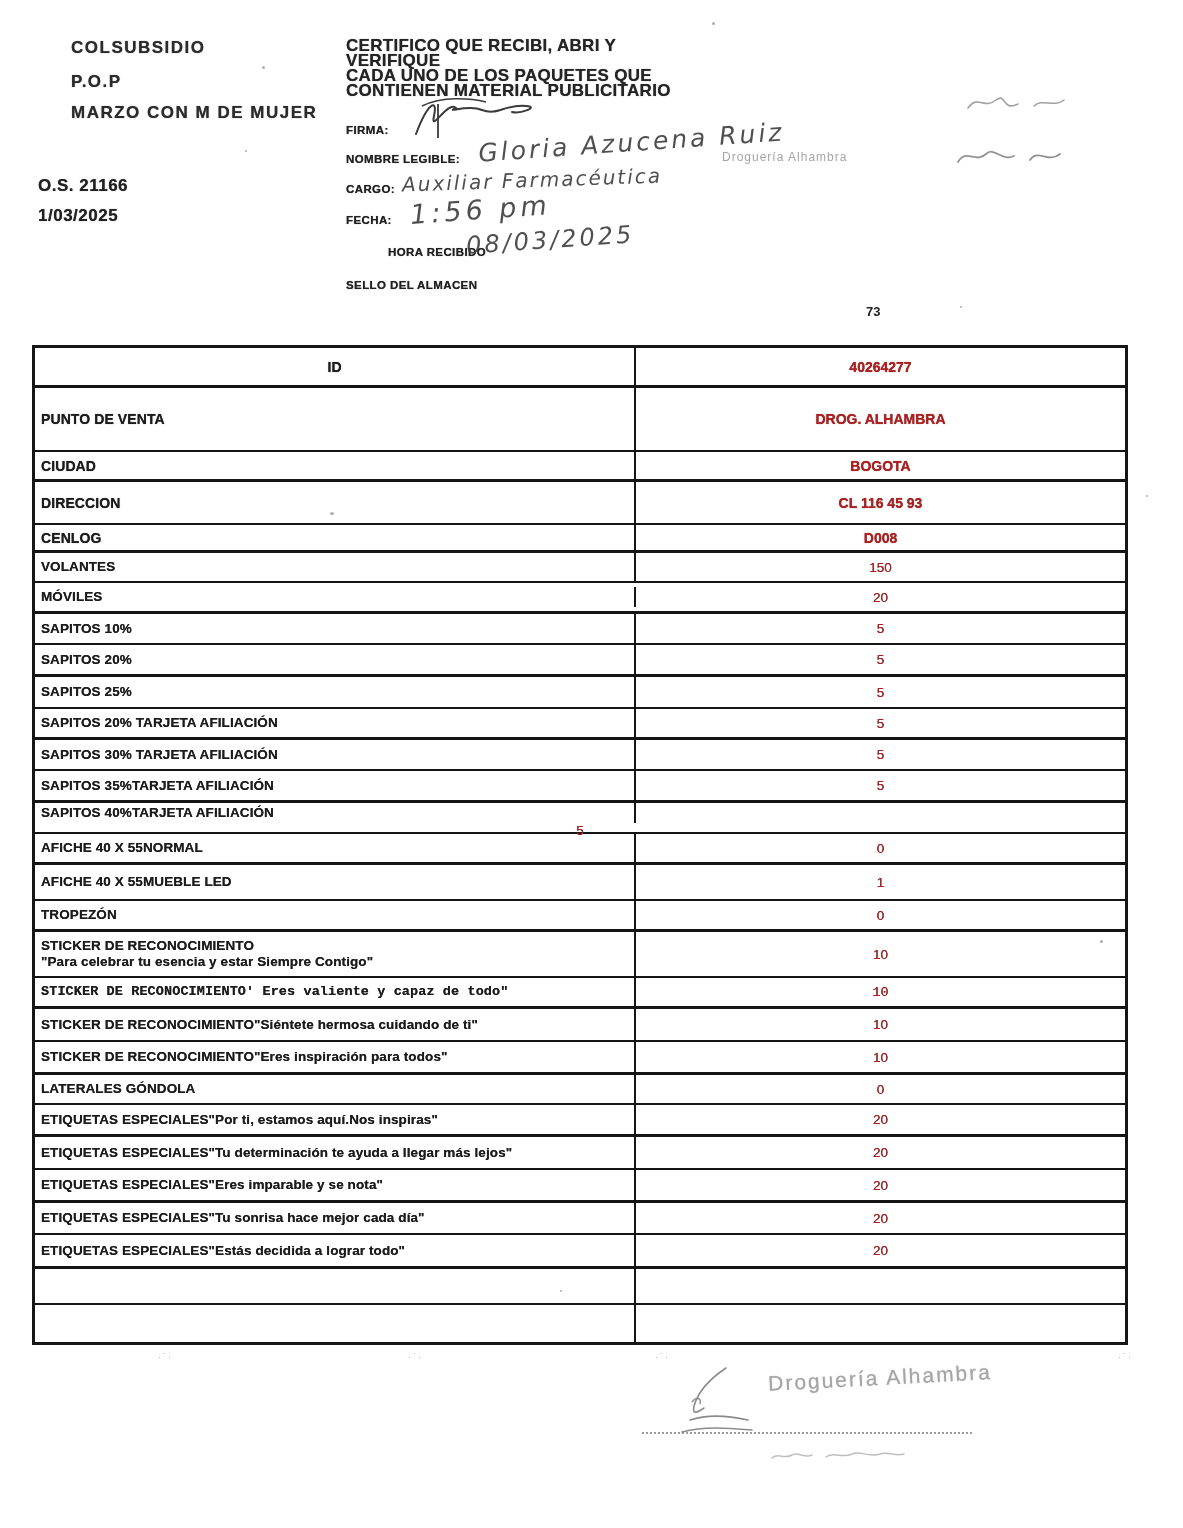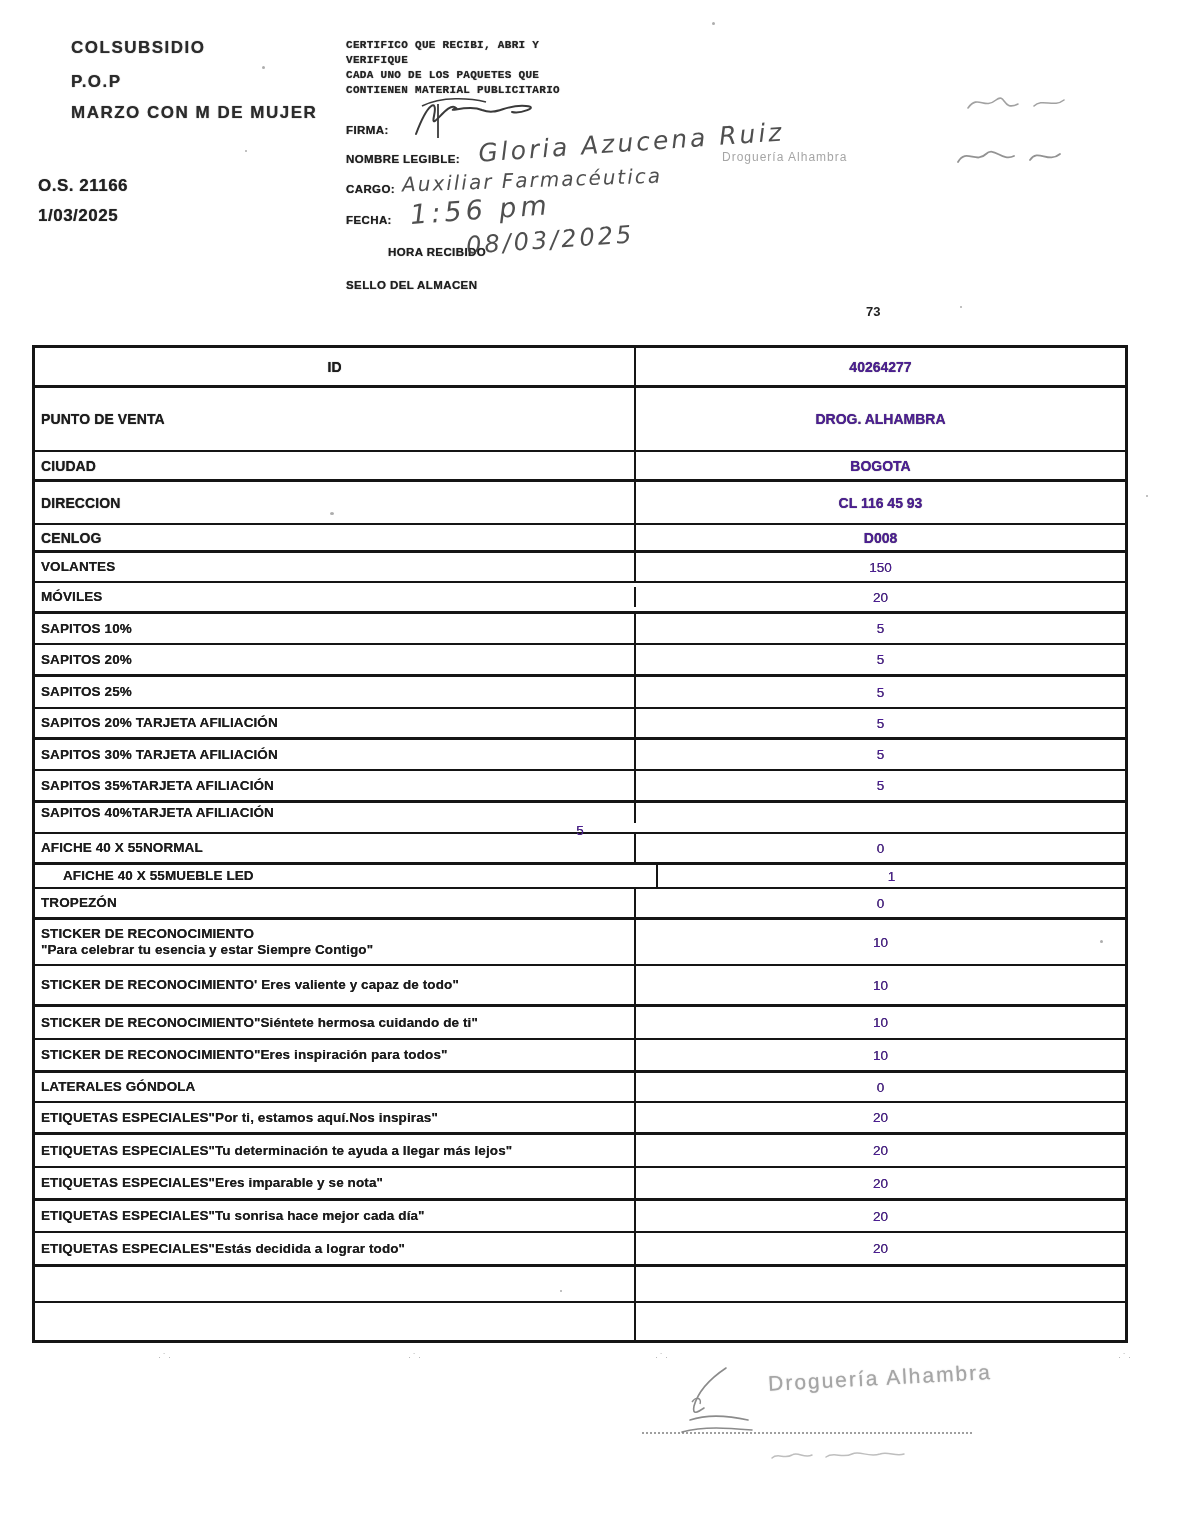--- a/index.html
+++ b/index.html
@@ -3,21 +3,21 @@
 <meta charset="utf-8">
 <style>
   html,body{margin:0;padding:0;}
   body{
     width:1183px;height:1528px;position:relative;background:#ffffff;
     font-family:"Liberation Sans",sans-serif;color:#1a1a1a;overflow:hidden;
   }
   .abs{position:absolute;}
   .brand-line{font-weight:700;font-size:17px;letter-spacing:1.5px;color:#2b2b2b;text-shadow:0 0 1px #555;}
   .os-line{font-weight:700;font-size:17px;letter-spacing:.5px;color:#222;text-shadow:0 0 .8px #444;}
-  .cert{font-weight:700;font-size:11px;line-height:15px;letter-spacing:.3px;color:#242424;text-shadow:0 0 .9px #555;font-family:Liberation Mono, monospace;}
+  .cert{font-weight:700;font-size:17px;line-height:15px;letter-spacing:.3px;color:#242424;text-shadow:0 0 .9px #555;}
   .field-label{font-weight:700;font-size:11.5px;letter-spacing:.4px;color:#202020;text-shadow:0 0 .8px #4a4a4a;white-space:nowrap;}
   .hand{font-family:"DejaVu Sans",sans-serif;font-style:italic;color:#3d3d3d;white-space:nowrap;opacity:.9;}
   .faint-stamp{color:#8f8f8f;opacity:.8;}
   .pagenum{font-weight:700;font-size:13px;color:#222;}
 
   
   .doc-table{
     position:absolute;left:32px;top:345px;width:1096px;
     border:3px solid #161616;box-sizing:border-box;background:#fff;
   }
@@ -25,21 +25,21 @@
   .trow:nth-child(odd){border-bottom-width:3px;}
   .trow:last-child{border-bottom:none;}
   .tcell-label{
     width:601px;box-sizing:border-box;border-right:2px solid #151515;
     display:flex;align-items:center;padding:2px 6px;
     font-size:13.5px;font-weight:600;letter-spacing:.1px;color:#1c1c1c;
     text-shadow:0 0 .5px #3a3a3a;white-space:pre-line;line-height:16px;
   }
   .tcell-value{
     flex:1;display:flex;align-items:center;justify-content:center;
-    font-size:13.5px;color:#4c1d95;text-shadow:0 0 .5px #3a3a3a;text-align:center;
+    font-size:13.5px;color:#b91c1c;text-shadow:0 0 .5px #3a3a3a;text-align:center;
   }
   .trow.center-label .tcell-label{justify-content:center;}
   .trow.strong .tcell-label,.trow.strong .tcell-value{font-weight:700;font-size:14px;text-shadow:0 0 .8px #333;}
   .speck{position:absolute;background:#6a6a6a;border-radius:50%;opacity:.55;}
   .tick{position:absolute;color:#8c8c8c;font-size:9px;letter-spacing:2px;opacity:.7;}
   svg{display:block;}
 </style>
 </head>
 <body>
 
@@ -161,37 +161,37 @@
   <div class="trow" style="height: 31px; flex-direction: column;">
     <div class="tcell-label">SAPITOS 40%TARJETA AFILIACIÓN</div>
     <div class="tcell-value">5</div>
   </div>
 
   <div class="trow" style="height: 31px;">
     <div class="tcell-label">AFICHE 40 X 55NORMAL</div>
     <div class="tcell-value">0</div>
   </div>
 
-  <div class="trow" style="height: 24px; padding-left: 22px;">
+  <div class="trow" style="height: 36px;">
     <div class="tcell-label">AFICHE 40 X 55MUEBLE LED</div>
     <div class="tcell-value">1</div>
   </div>
 
   <div class="trow" style="height: 31px;">
     <div class="tcell-label">TROPEZÓN</div>
     <div class="tcell-value">0</div>
   </div>
 
   <div class="trow" style="height: 46px;">
     <div class="tcell-label">STICKER DE RECONOCIMIENTO
 "Para celebrar tu esencia y estar Siempre Contigo"</div>
     <div class="tcell-value">10</div>
   </div>
 
-  <div class="trow" style="height: 41px;">
+  <div class="trow" style="height: 31px; font-family: Liberation Mono, monospace;">
     <div class="tcell-label">STICKER DE RECONOCIMIENTO' Eres valiente y capaz de todo"</div>
     <div class="tcell-value">10</div>
   </div>
 
   <div class="trow" style="height: 33px;">
     <div class="tcell-label">STICKER DE RECONOCIMIENTO"Siéntete hermosa cuidando de ti"</div>
     <div class="tcell-value">10</div>
   </div>
 
   <div class="trow" style="height: 33px;">

